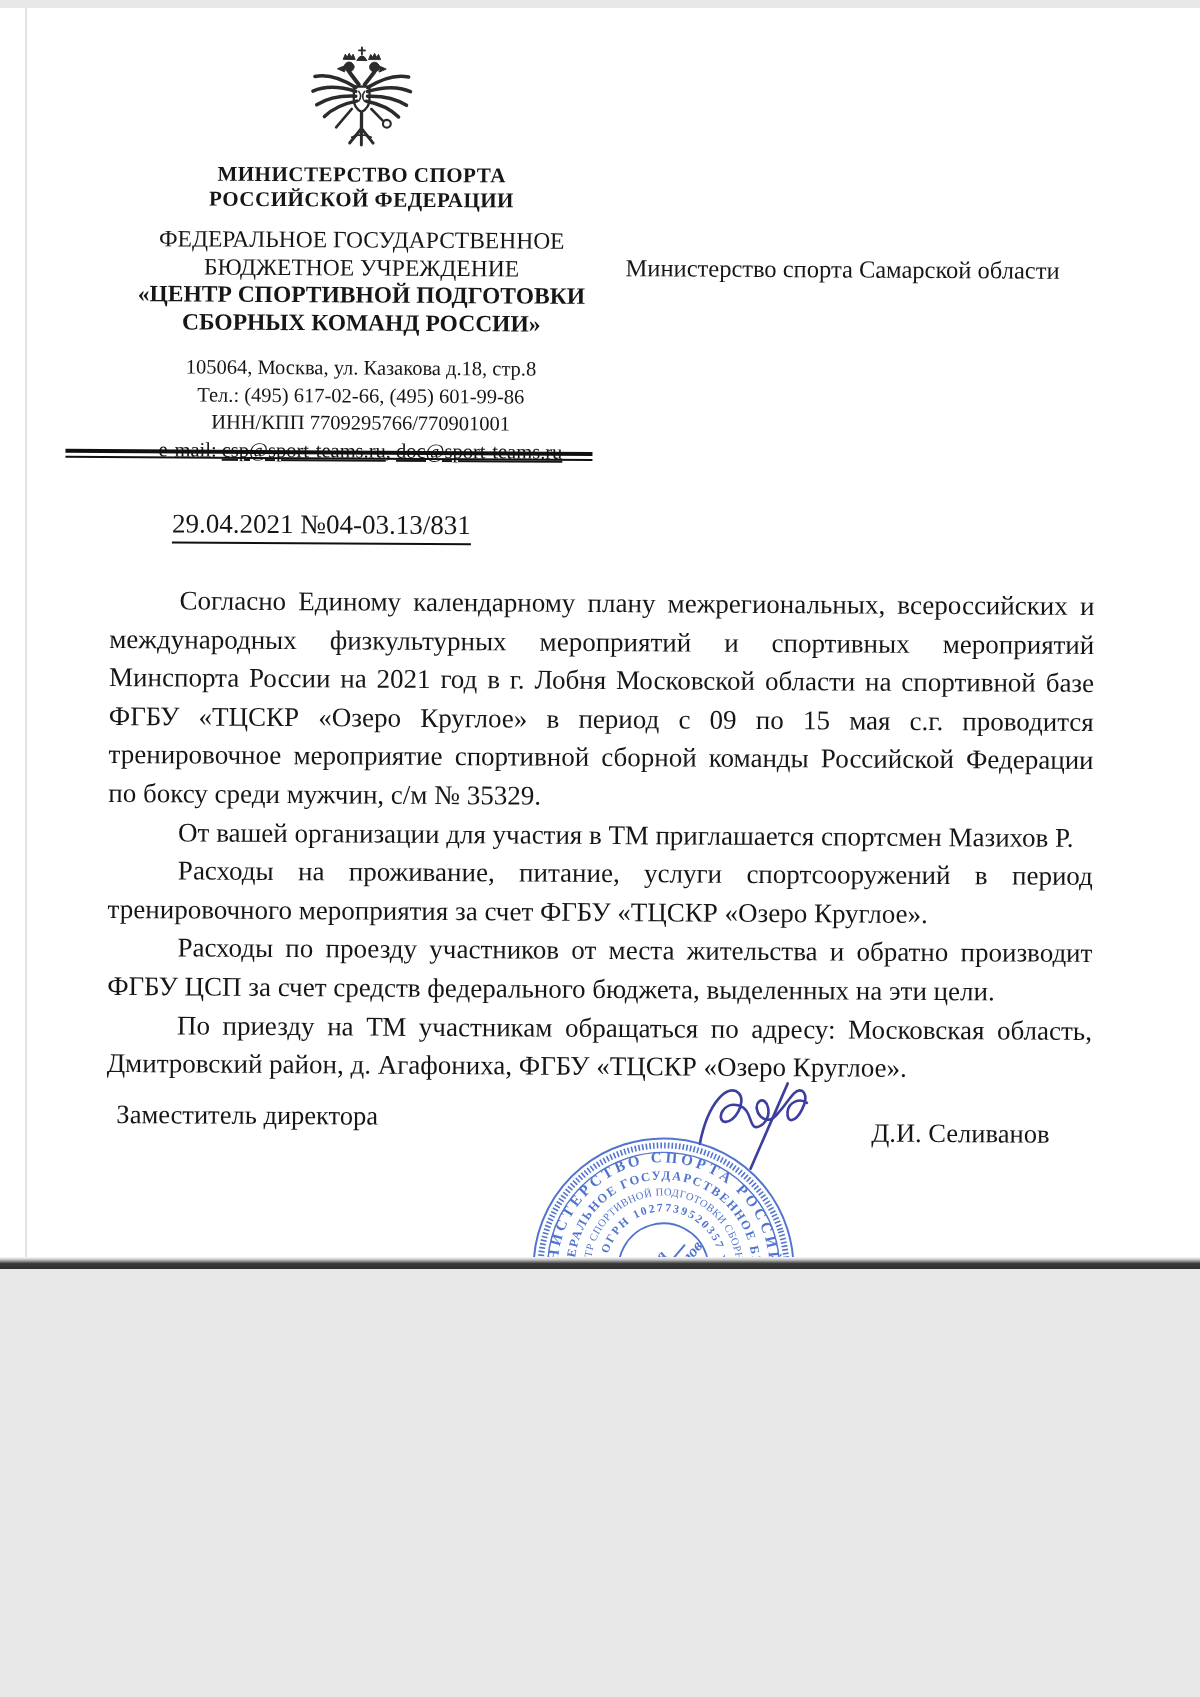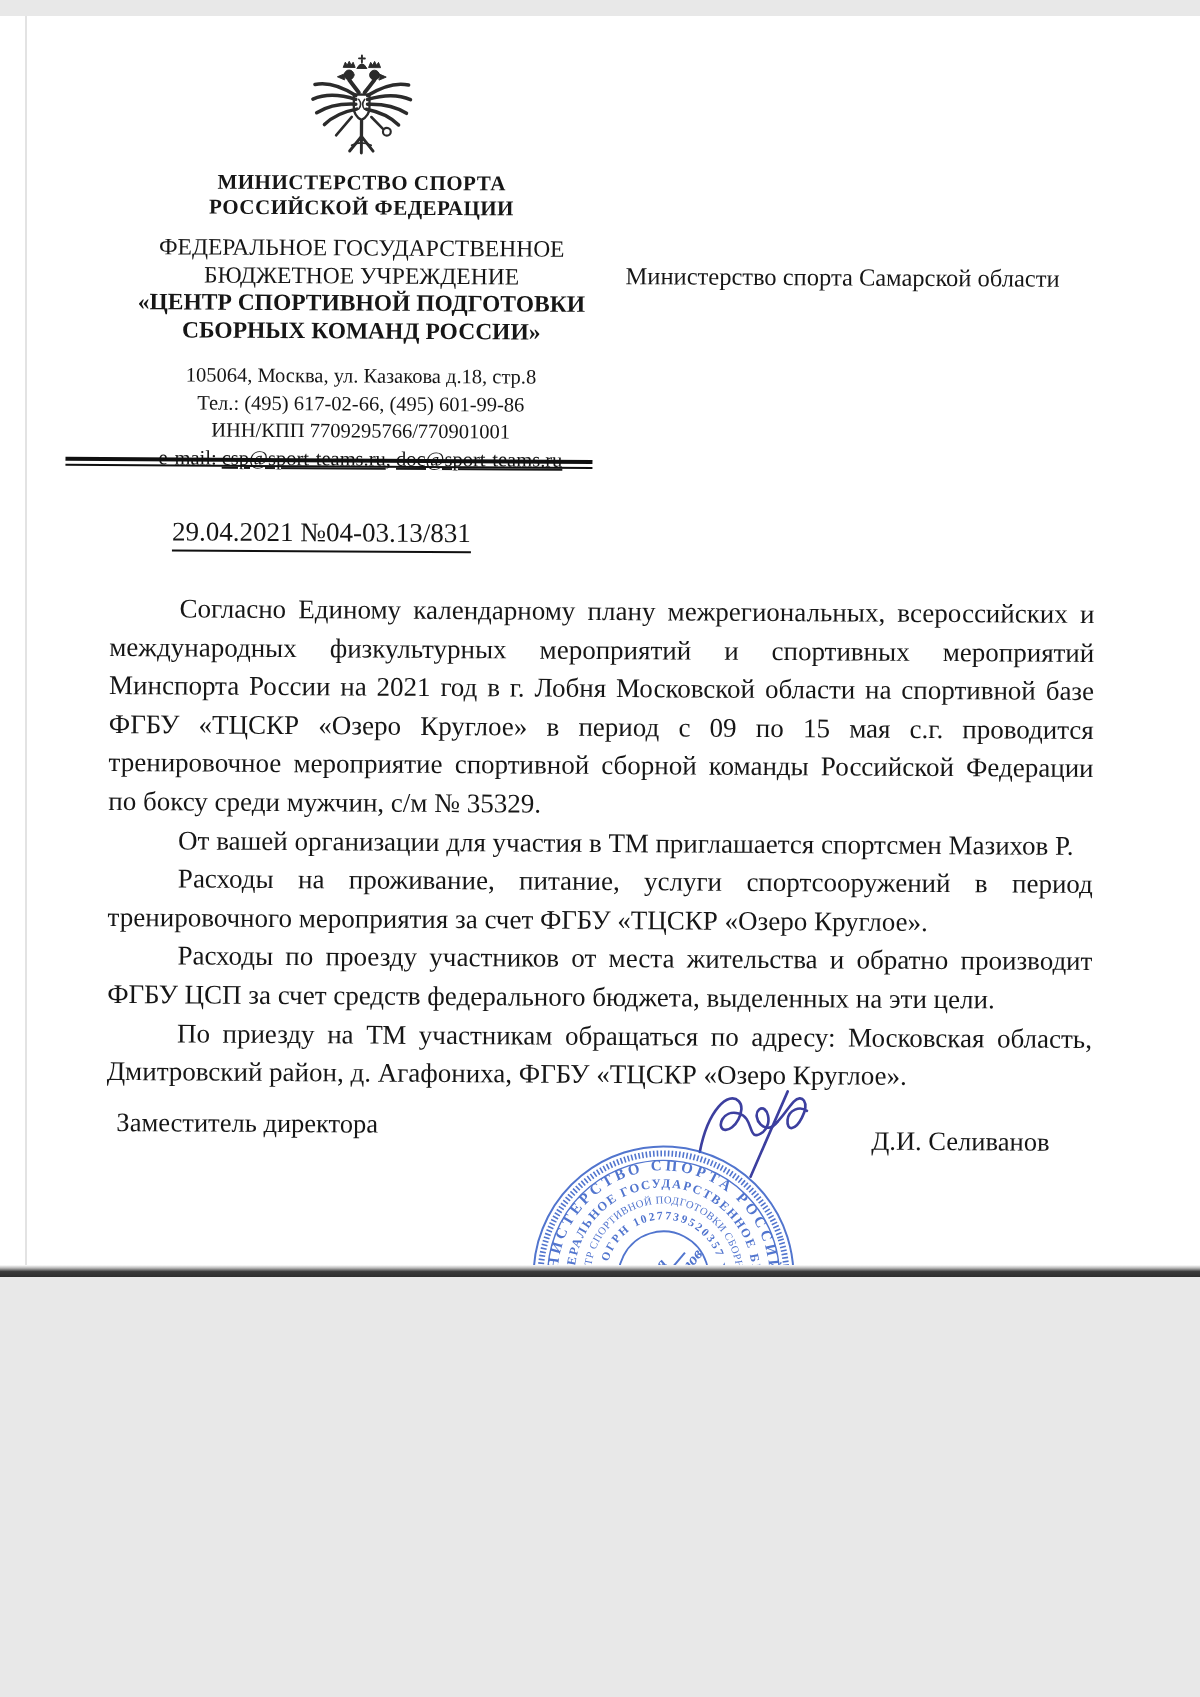--- a/index.html
+++ b/index.html
@@ -1,17 +1,17 @@
 <!DOCTYPE html>
 <html lang="ru"><head>
 <meta charset="utf-8">
 <style>
   html,body{margin:0;padding:0;background:#e8e8e8;}
   .sheet{
-    position:relative;width:1200px;height:1261px;margin:16px auto;
+    position:relative;width:1200px;height:1261px;margin:8px auto;
     background:#ffffff;overflow:hidden;
     font-family:"Liberation Serif","DejaVu Serif",serif;color:#161616;
   }
   .content{position:absolute;inset:0;transform:rotate(0.35deg);transform-origin:600px 850px;}
   .scan-line-left{position:absolute;left:25px;top:0;width:2px;height:1490px;background:#e3e3e3;}
   .scan-bottom-edge{position:absolute;left:0;bottom:0;width:100%;height:12px;
     background:linear-gradient(#ffffff 0%,#b9b9b9 25%,#3a3a3a 55%,#2e2e2e 100%);}
   .eagle{position:absolute;left:298px;top:38px;}
   .ministry{position:absolute;left:130px;top:156px;width:455px;text-align:center;
     font-weight:bold;font-size:21px;line-height:25px;letter-spacing:.5px;}

